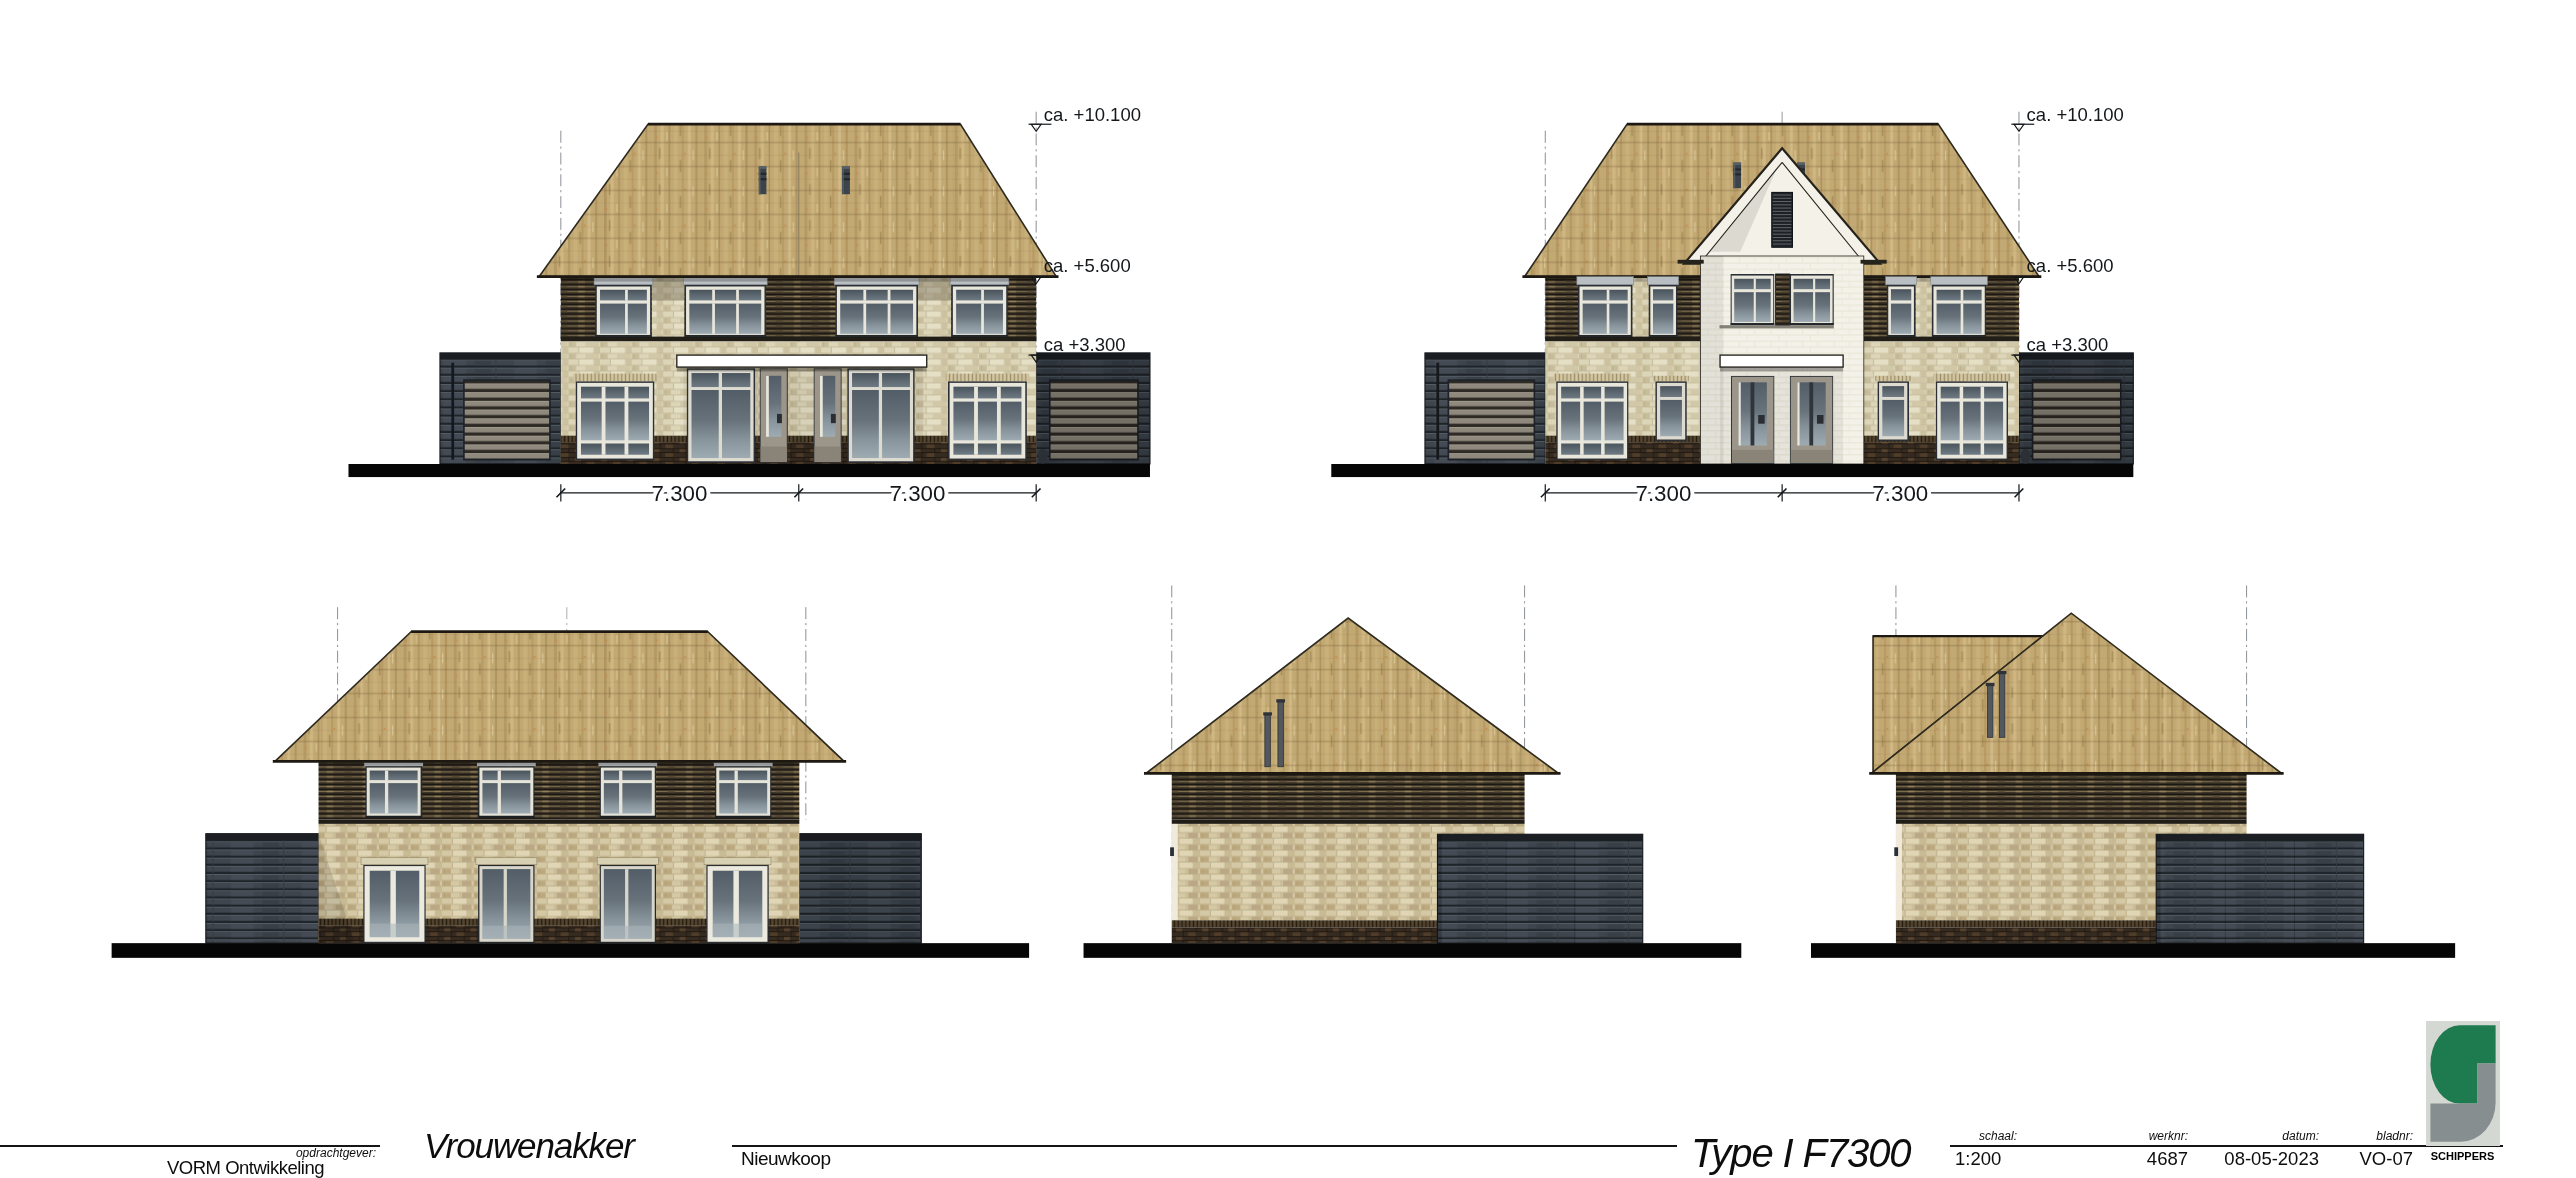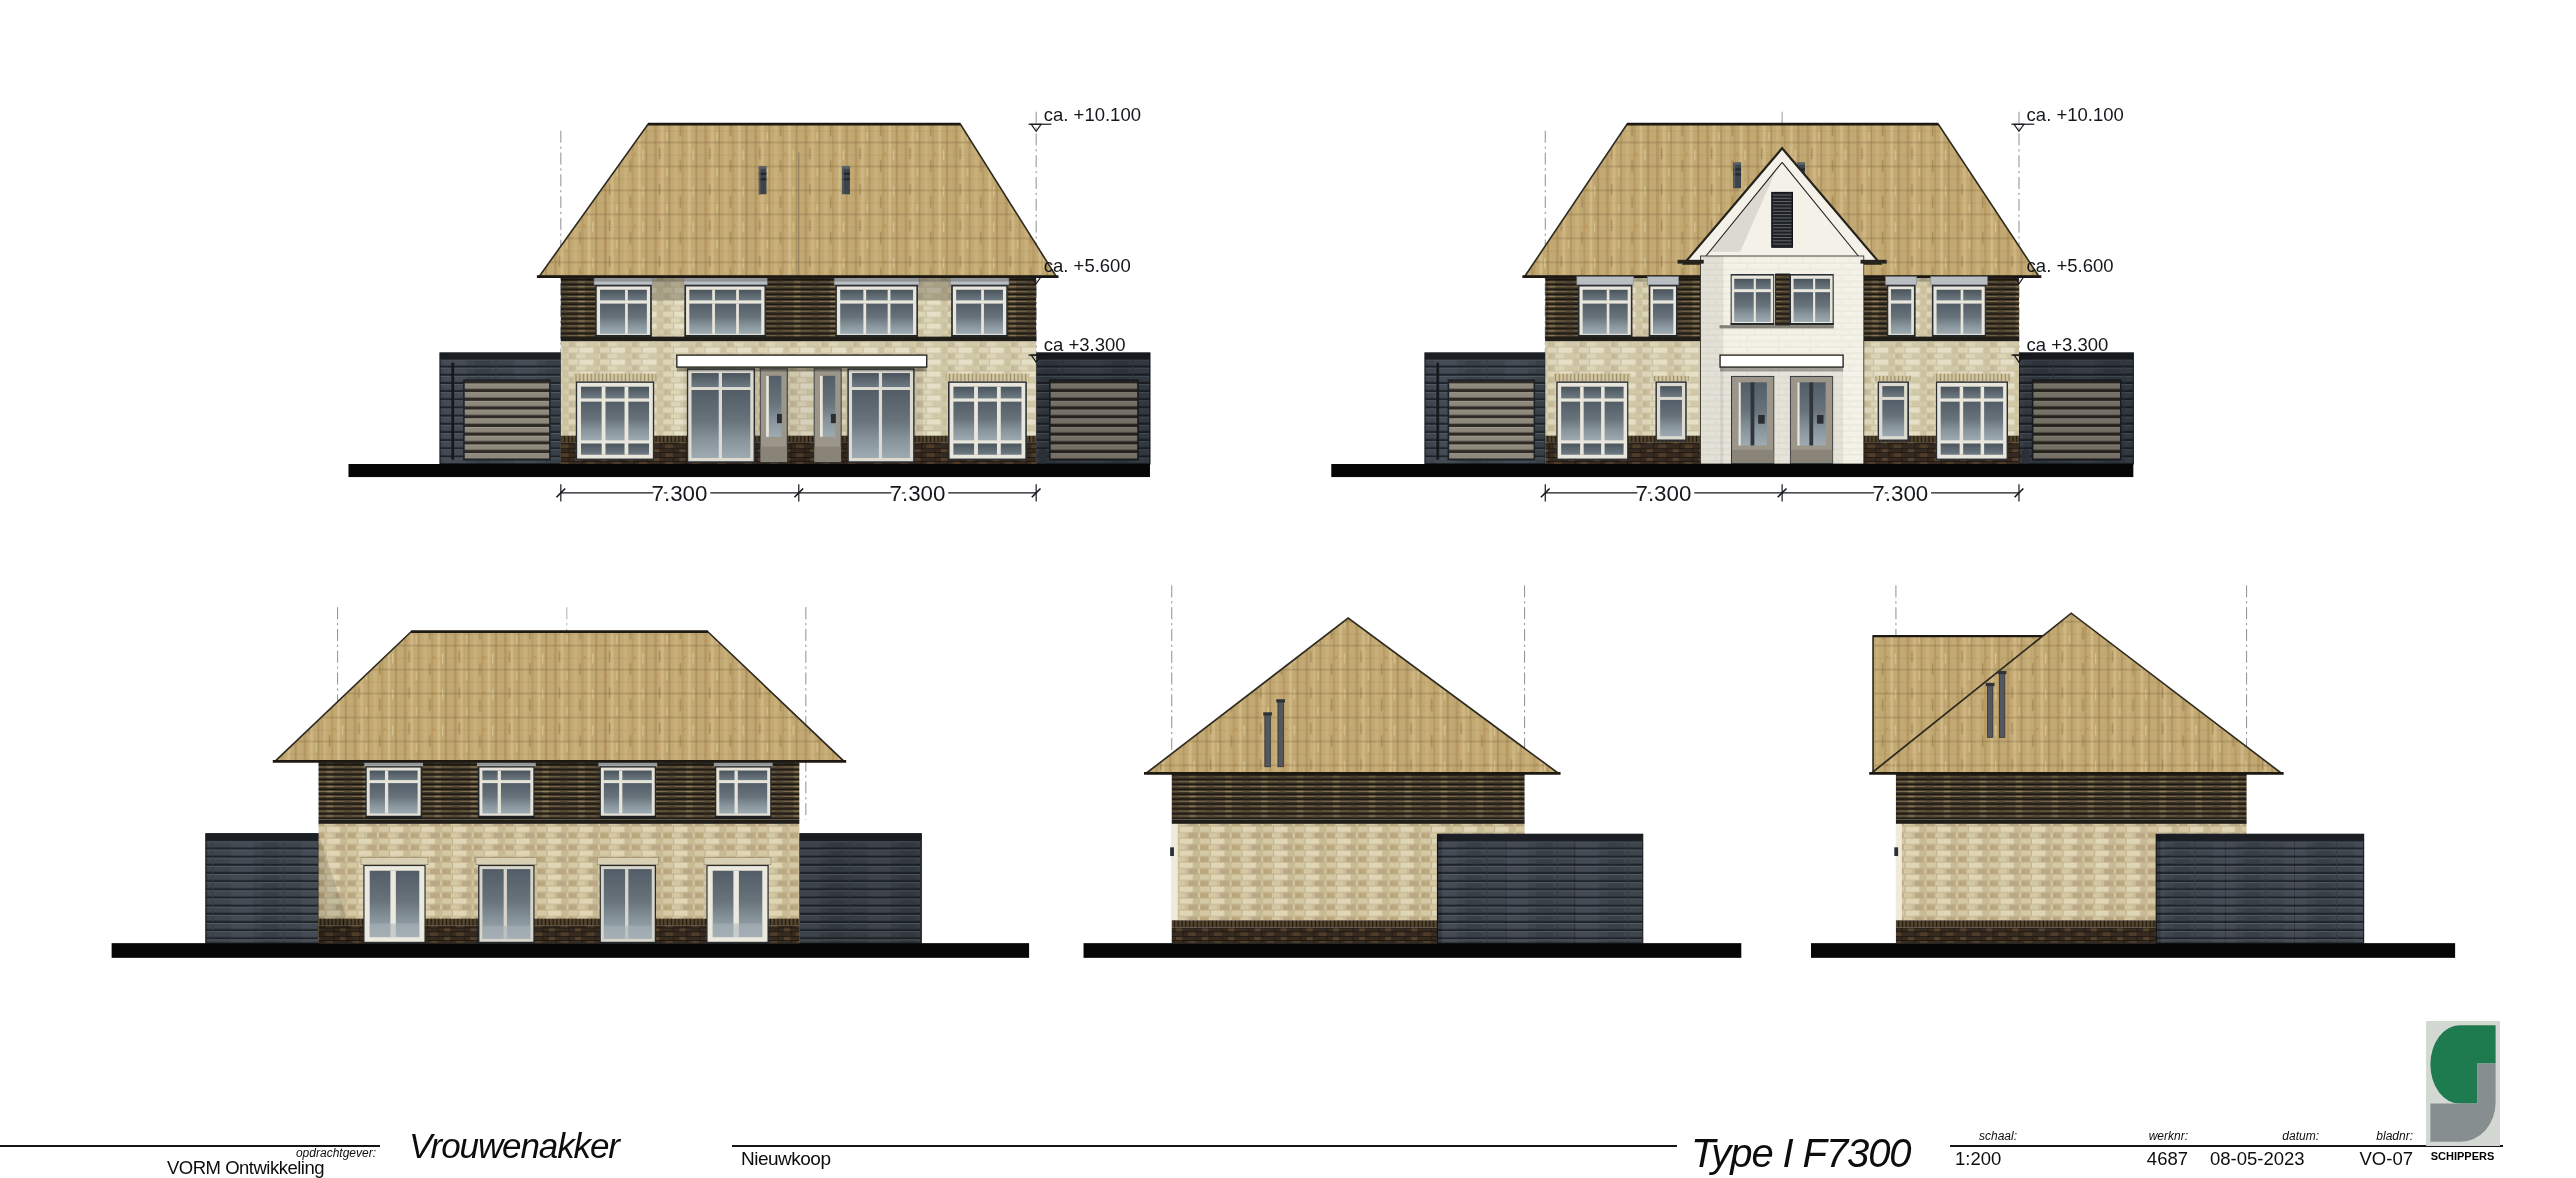--- a/index.html
+++ b/index.html
@@ -562,30 +562,30 @@
   <rect x="3326" y="1732" width="1183" height="27" fill="#060606"></rect>
 </g>
 </svg>
 
 <div class="tb-rule" style="left:0px;top:1145px;width:380px;"></div>
 <div class="tb-rule" style="left:732px;top:1145px;width:945px;"></div>
 <div class="tb-rule" style="left:1950px;top:1145px;width:553px;"></div>
 
 <div class="tb lbl" style="left:207px;top:1129px;width:169px;text-align:right;margin-top:17px;">opdrachtgever:</div>
 <div class="tb client" style="left:167px;top:1148px;">VORM Ontwikkeling</div>
-<div class="tb project" style="left:409px;top:1126px;text-align:center;">Vrouwenakker</div>
+<div class="tb project" style="left:424px;top:1126px;text-align:center;">Vrouwenakker</div>
 <div class="tb city" style="left:741px;top:1148px;">Nieuwkoop</div>
 <div class="tb type" style="left:1691px;top:1131px;">Type I F7300</div>
 
 <div class="tb lbl" style="left:1908px;top:1129px;width:109px;text-align:right;">schaal:</div>
 <div class="tb val" style="left:1955px;top:1148px;">1:200</div>
 <div class="tb lbl" style="left:2079px;top:1129px;width:109px;text-align:right;">werknr:</div>
 <div class="tb val" style="left:2079px;top:1148px;width:109px;text-align:right;">4687</div>
 <div class="tb lbl" style="left:2210px;top:1129px;width:109px;text-align:right;">datum:</div>
-<div class="tb val" style="left:2210px;top:1148px;width:109px;text-align:left;">08-05-2023</div>
+<div class="tb val" style="left:2210px;top:1148px;width:109px;text-align:right;">08-05-2023</div>
 <div class="tb lbl" style="left:2304px;top:1129px;width:109px;text-align:right;">bladnr:</div>
 <div class="tb val" style="left:2304px;top:1148px;width:109px;text-align:right;">VO-07</div>
 
 <svg width="74" height="125" viewBox="0 0 136 230" style="position:absolute;left:2426px;top:1021px;">
   <rect width="136" height="230" fill="#d4d8d3"></rect>
   <rect x="62" y="78" width="32" height="74" fill="#c3c8c4"></rect>
   <path d="M128 8 V78 H94 V152 H62 A54 72 0 0 1 62 8 Z" fill="#1e7b4f"></path>
   <path d="M94 78 L128 78 L128 150 A64 72 0 0 1 64 222 L8 222 L8 152 L94 152 Z" fill="#878e90"></path>
 </svg>
 <div class="tb logo-word" style="left:2424px;top:1150px;width:77px;text-align:center;">SCHIPPERS</div>

